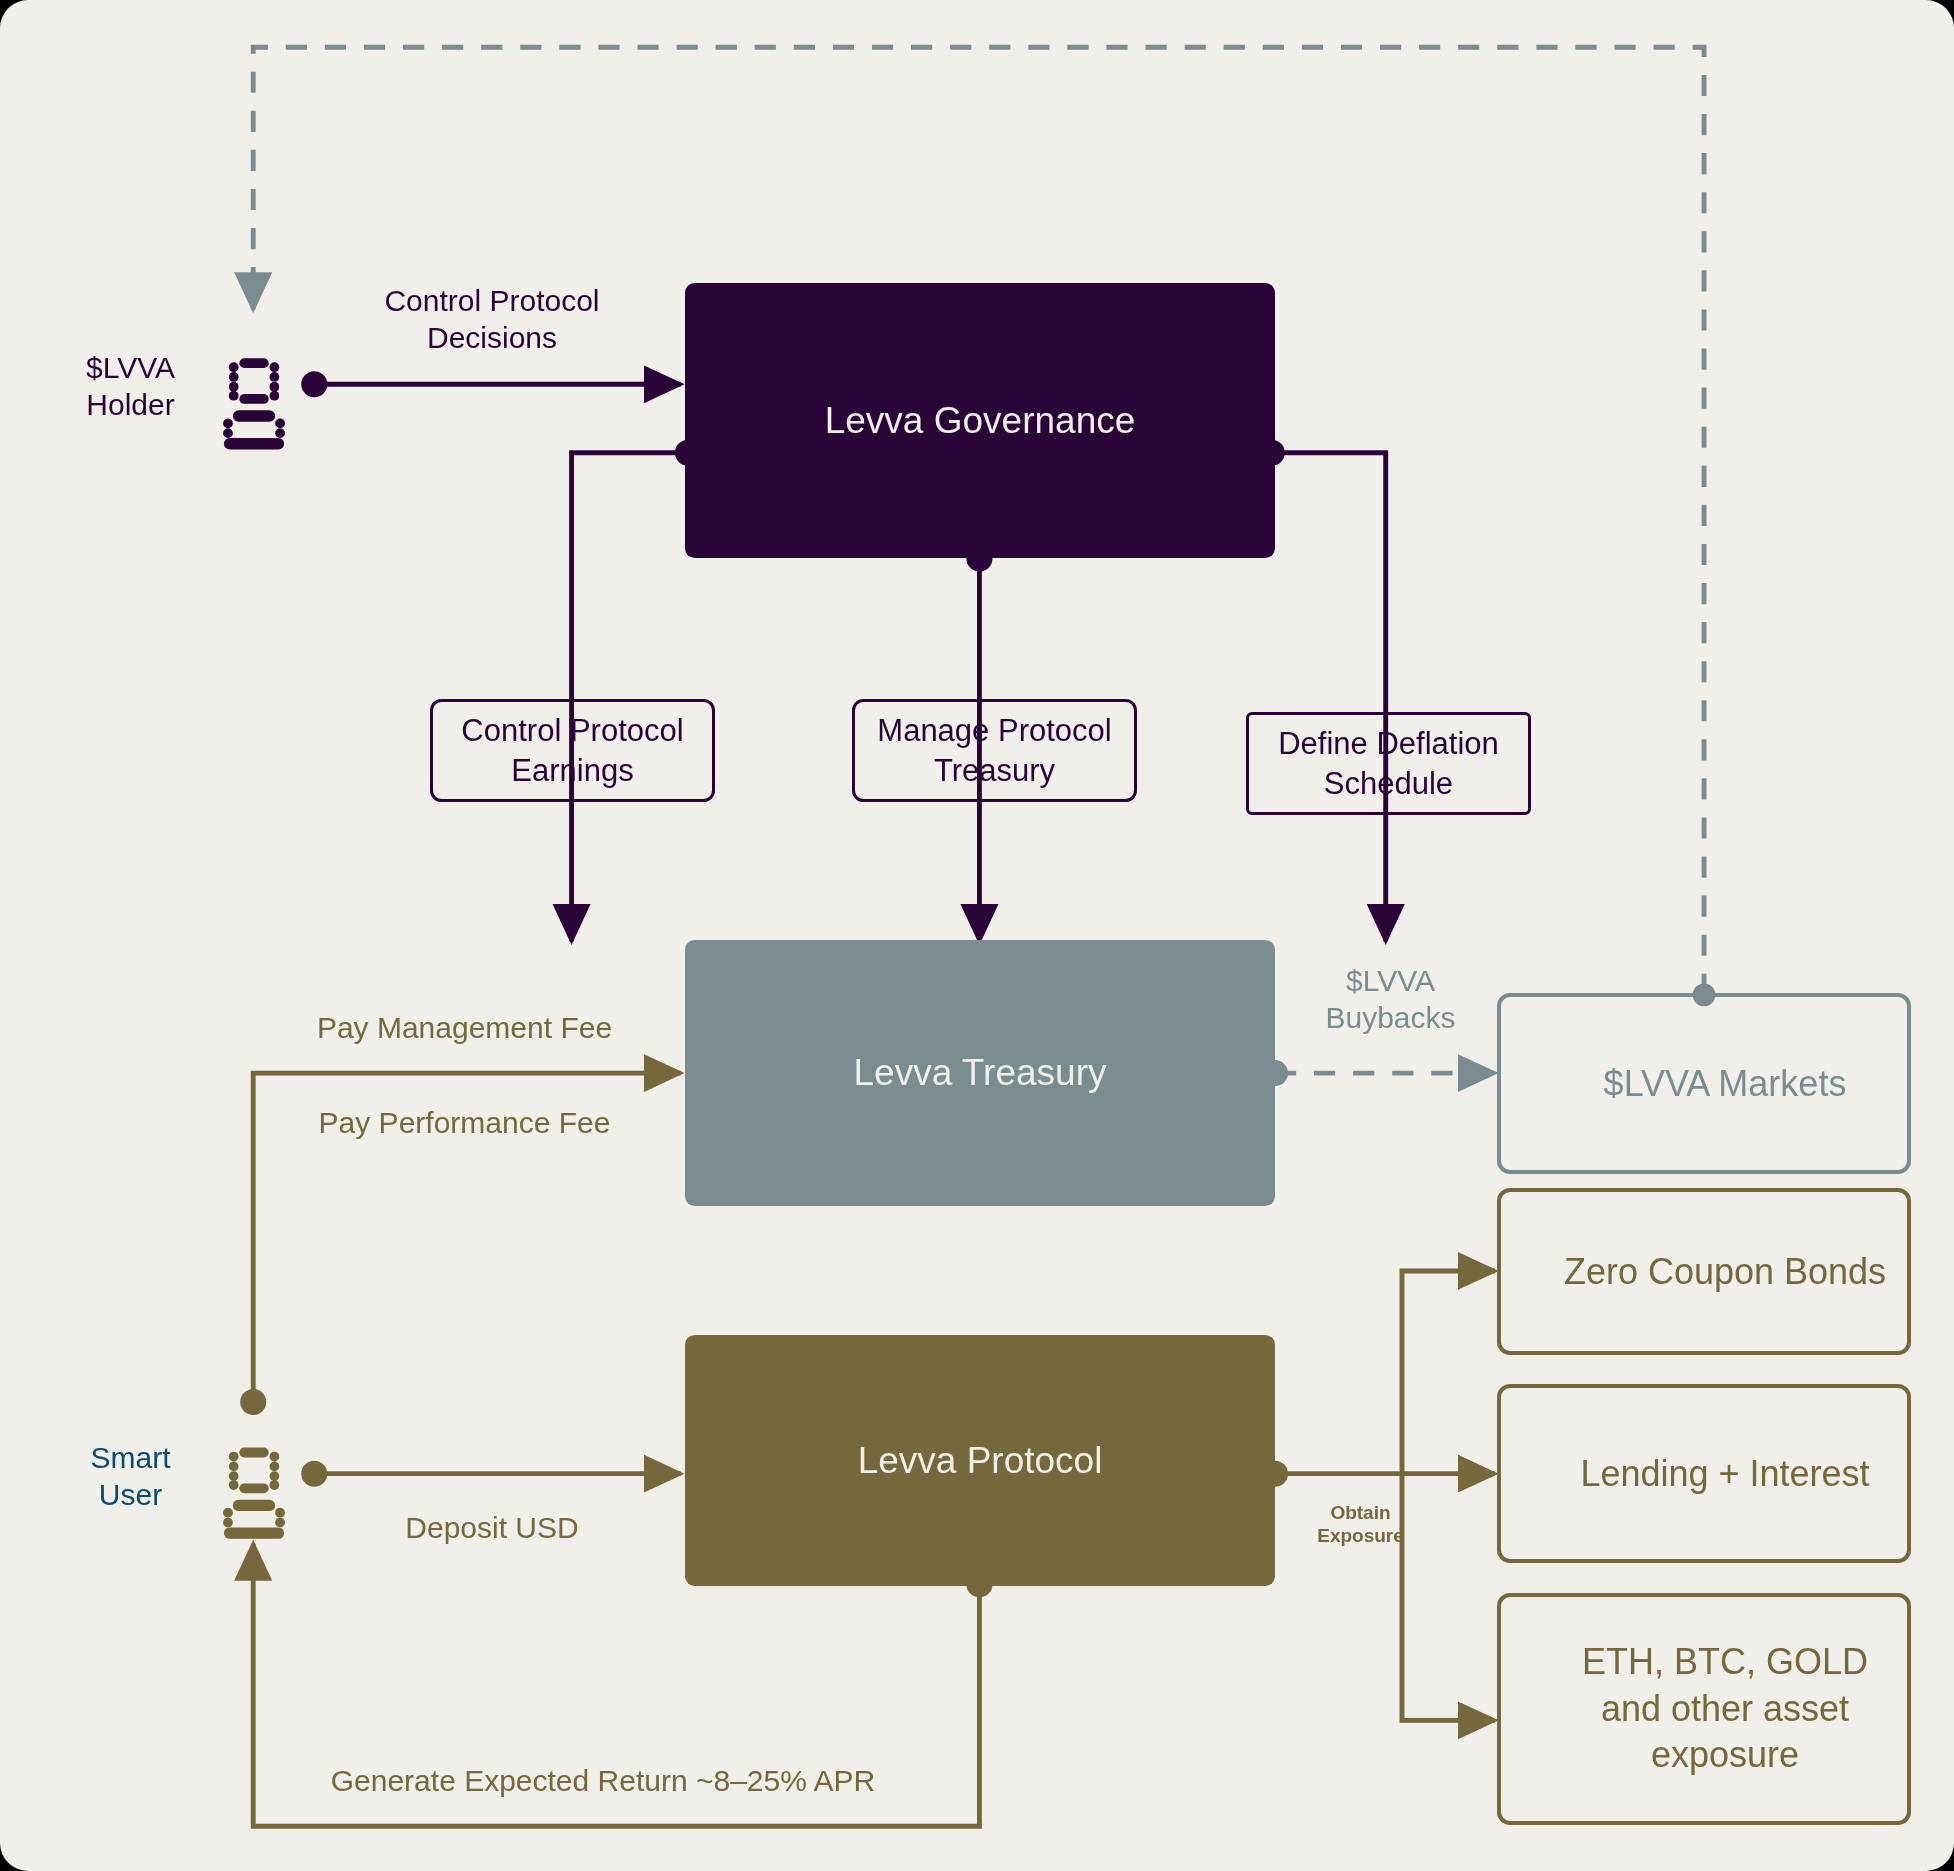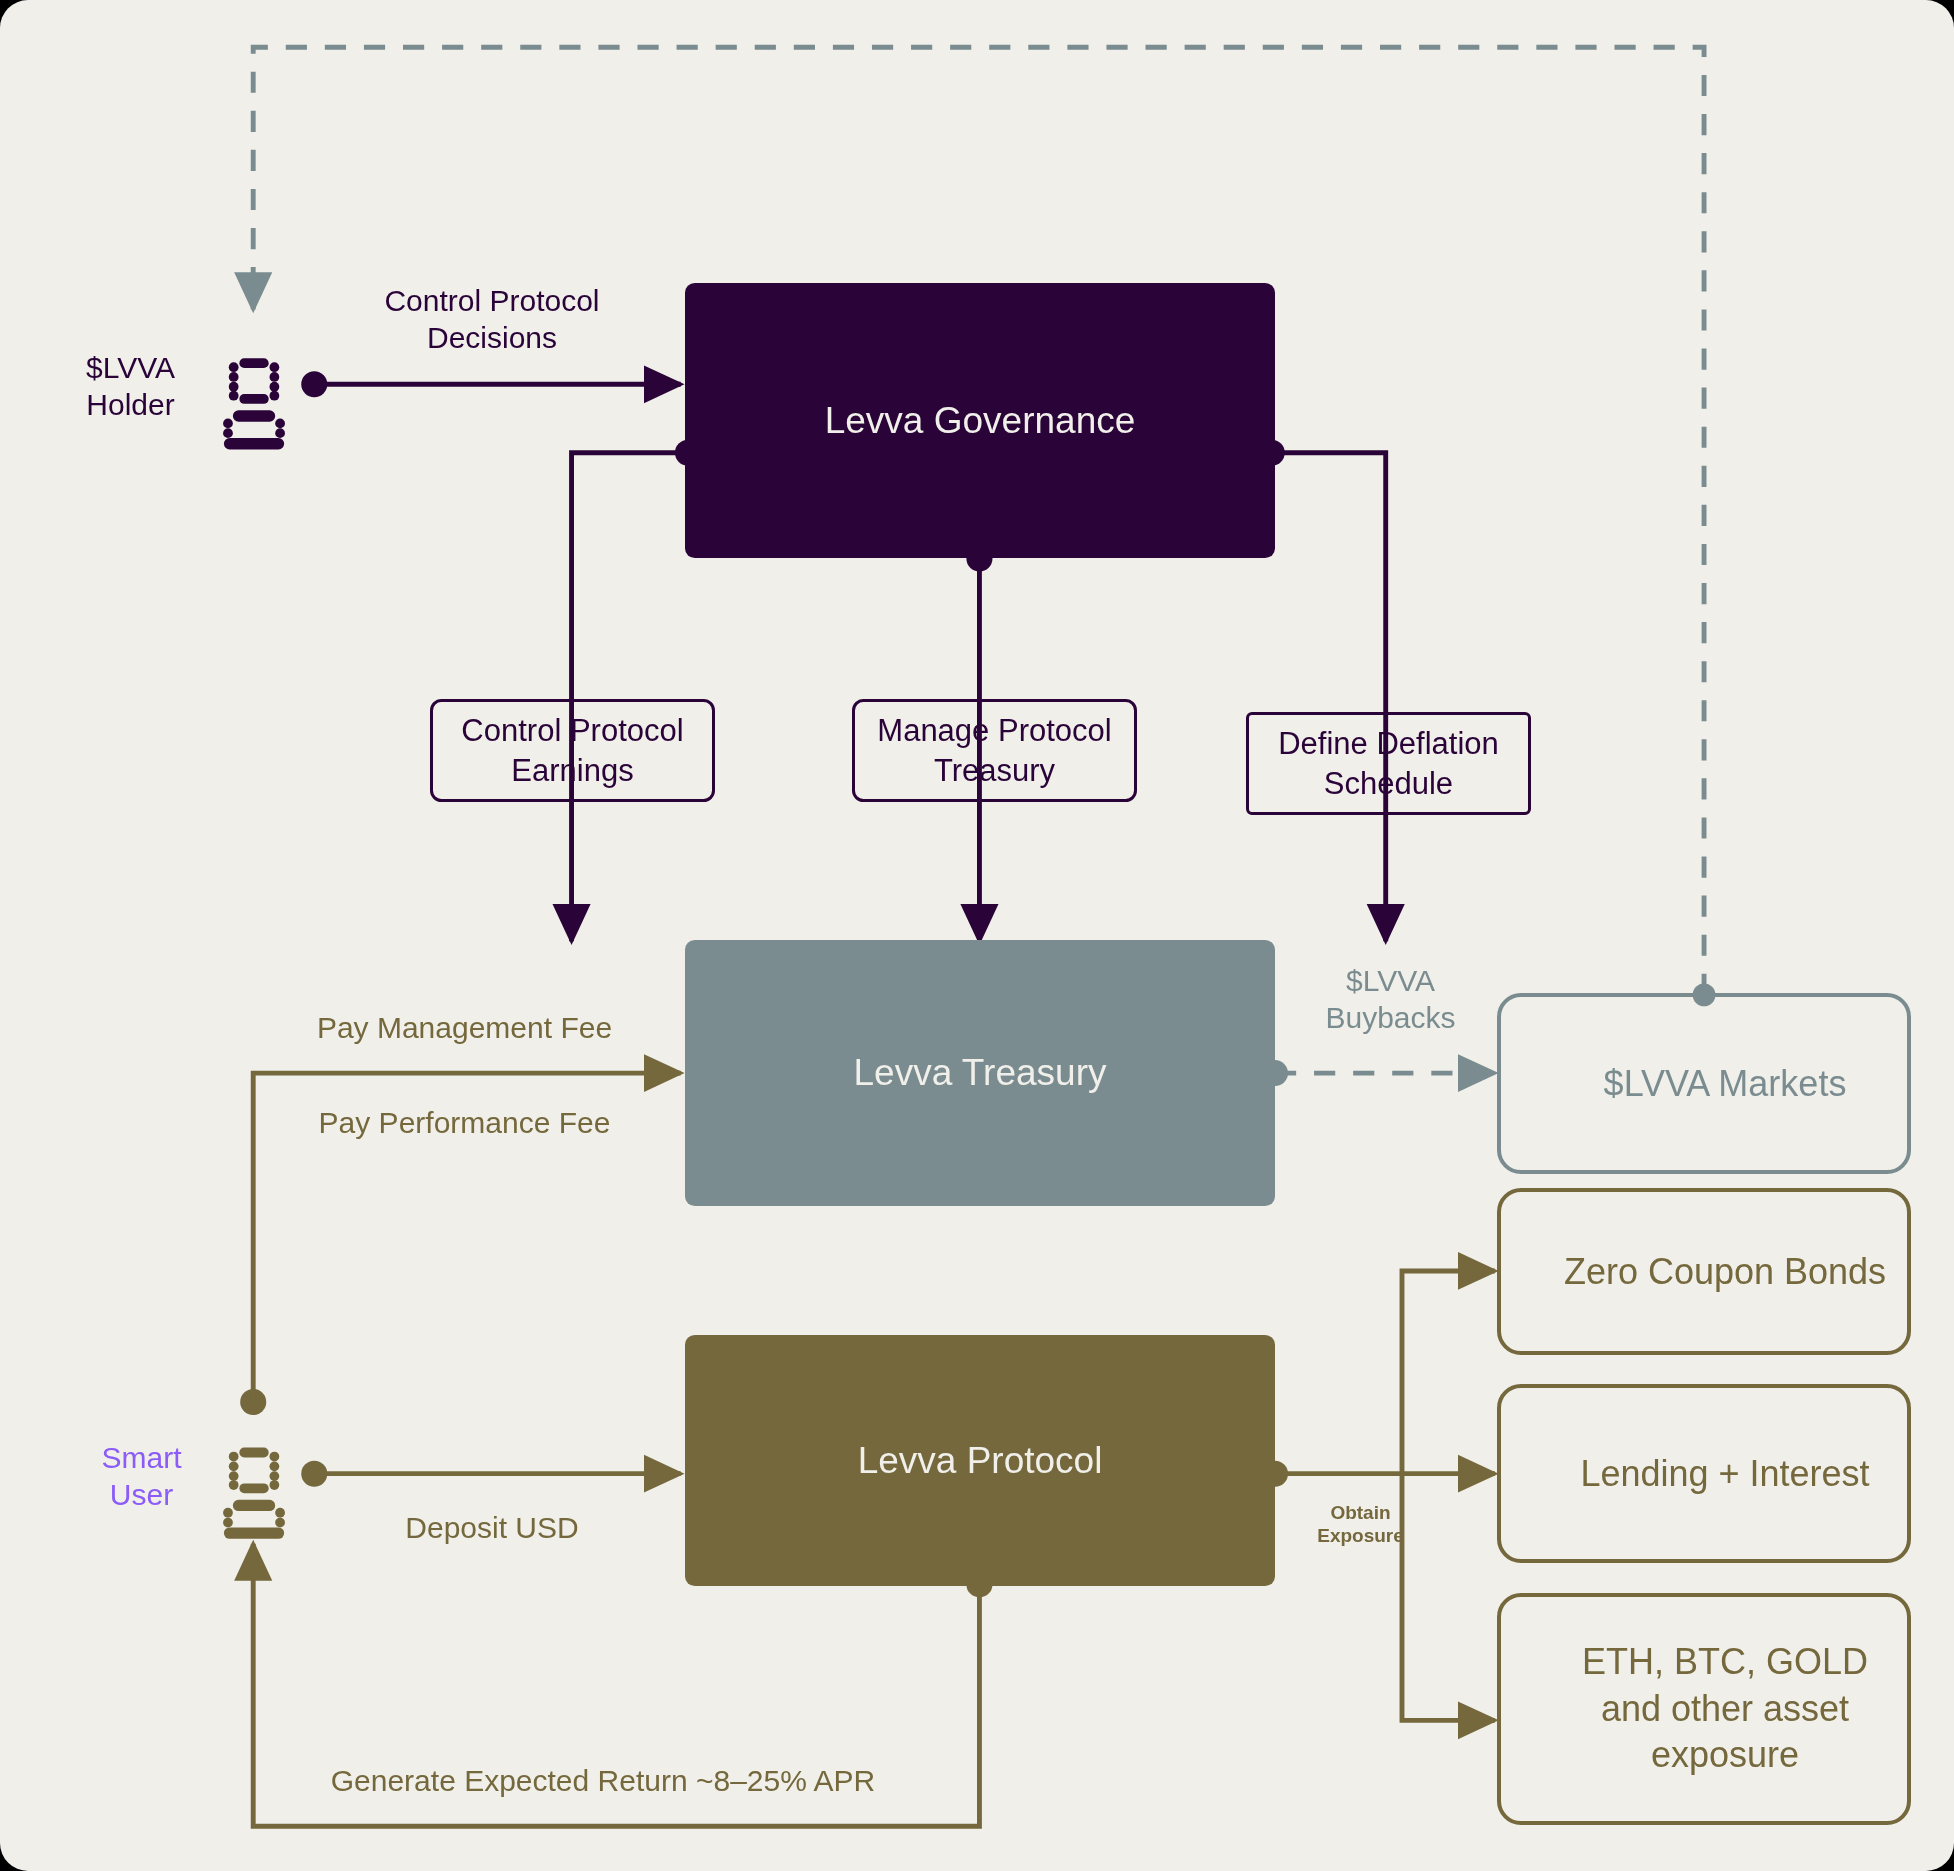--- a/index.html
+++ b/index.html
@@ -30,21 +30,21 @@
     text-align: center;
     box-sizing: border-box;
     line-height: 1.22;
   }
   .node-solid {
     border-radius: 9.8px;
     color: #F0EFEA;
     font-size: 37px;
   }
   .node-outline {
-    border-radius: 24px;
+    border-radius: 13px;
     background: transparent;
     font-size: 36px;
     padding-left: 42px;
   }
   .small-outline {
     border-radius: 11.4px;
     border: 3.3px solid #2A0438;
     color: #2A0438;
     font-size: 31px;
     line-height: 1.28;
@@ -226,21 +226,21 @@
       <span>and other asset</span><br>
       <span>exposure</span>
     </span>
   </div>
 
   <div class="actor-label" style="left:49px; top:350px; width:163px; color:#2A0438;">
     <span>$LVVA</span><br>
     <span>Holder</span>
   </div>
 
-  <div class="actor-label" style="left:60px; top:1440px; width:163px; color:#8b5cf6;">
+  <div class="actor-label" style="left:49px; top:1440px; width:163px; color:#0c4a6e;">
     <span>Smart</span><br>
     <span>User</span>
   </div>
 
 
   <div class="edge-label lbl-purple" style="left:309px; top:283px; width:366px;">
     <span>Control Protocol</span><br>
     <span>Decisions</span>
   </div>
 

